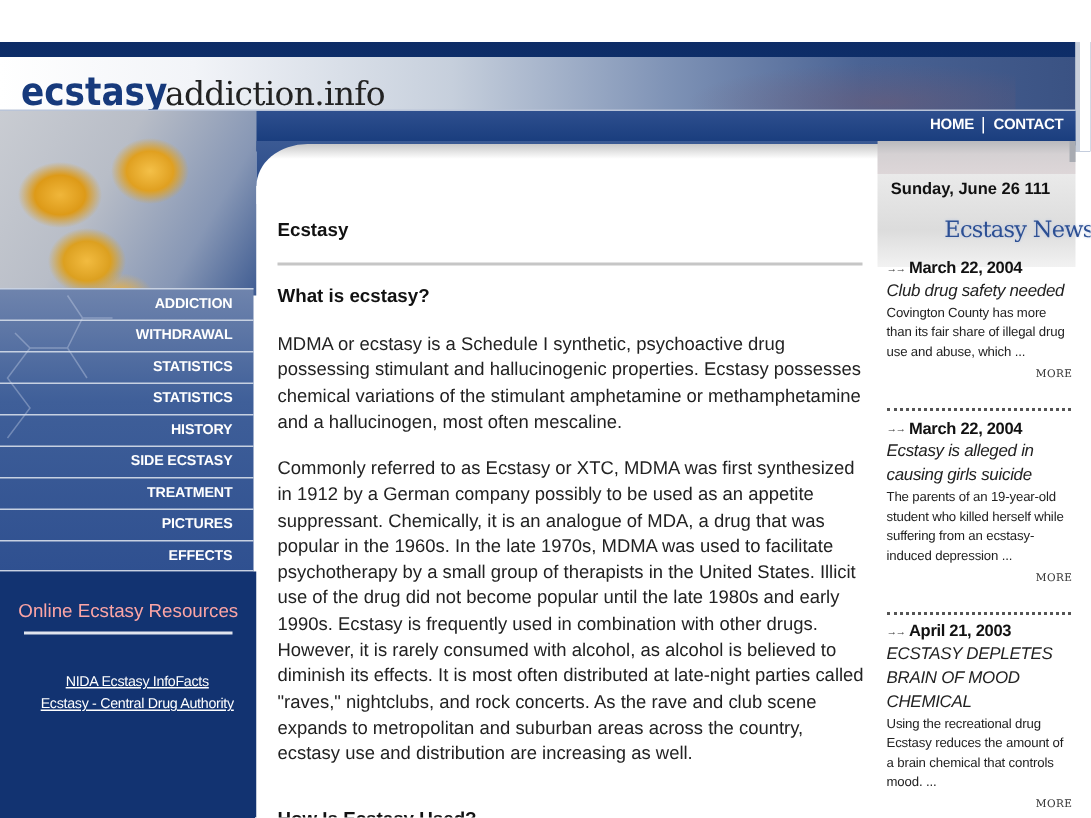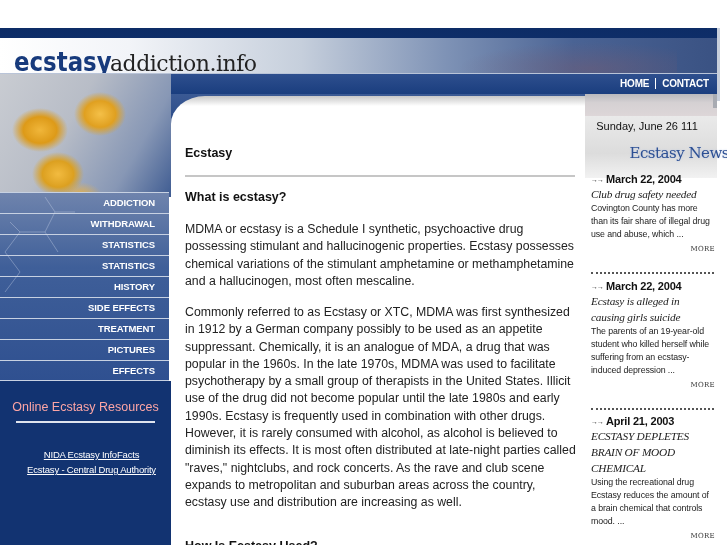--- a/index.html
+++ b/index.html
@@ -108,31 +108,31 @@
     position: absolute; left: 585px; top: 94px; width: 132px; height: 22px;
     background: linear-gradient(180deg, #b9b9bd 0%, #d5d1d3 40%, #ddd6d8 100%);
   }
   .right-top-edge { position: absolute; left: 713px; top: 94px; width: 4px; height: 14px; background: #a8abb2; }
   .right-date-box {
     position: absolute; left: 585px; top: 116px; width: 132px; height: 62px;
     background: linear-gradient(180deg, #eaeaea 0%, #dcdcdc 60%, #f2f2f2 100%);
   }
   .date-text {
     position: absolute; left: 0; top: 4px; width: 124px; text-align: center;
-    font-size: 11px; font-weight: normal; color: #111;
+    font-size: 11px; font-weight: bold; color: #111;
   }
   .news-title {
     position: absolute; left: 0; top: 28px; width: 144px; text-align: right;
     font-family: "DejaVu Serif", serif; font-size: 15px; color: #2c4f93;
     text-shadow: 0 0 2px #b9c6e2; letter-spacing: -0.5px;
   }
   .news-item { position: absolute; left: 591px; width: 124px; }
   .news-date { font-size: 11px; font-weight: bold; color: #111; white-space: nowrap; letter-spacing: -0.2px; }
   .news-date .arrows { font-size: 7px; color: #333; margin-right: 3px; letter-spacing: -1px; vertical-align: 1px; }
-  .news-headline { font-size: 11.3px; font-style: italic; color: #222; line-height: 16px; margin-top: 1px; letter-spacing: -0.2px; font-family: Liberation Serif, serif; }
+  .news-headline { font-size: 11.3px; font-style: italic; color: #222; line-height: 16px; margin-top: 1px; letter-spacing: -0.2px; }
   .news-body { font-size: 8.8px; color: #222; line-height: 13px; letter-spacing: -0.1px; }
   .news-more {
     display: block; text-align: right; font-family: "DejaVu Serif", serif; font-size: 7px; color: #333;
     margin-top: 4px; text-decoration: none; letter-spacing: 0.3px;
   }
   .news-divider {
     position: absolute; left: 591px; width: 123px; height: 0; border-top: 2px dotted #555;
   }
 </style>
 </head>
@@ -157,21 +157,21 @@
 <div class="left-photo"></div>
 <nav class="left-nav">
   <svg style="position:absolute;left:0;top:0;width:100px;height:150px;opacity:0.35" viewBox="0 0 100 150">
     <path d="M45 5 L55 20 L75 20 M55 20 L45 40 L58 60 M45 40 L20 40 L5 60 L20 80 L5 100 M20 40 L10 30" stroke="#d6def0" stroke-width="1" fill="none"></path>
   </svg>
   <a class="nav-item">ADDICTION</a>
   <a class="nav-item">WITHDRAWAL</a>
   <a class="nav-item">STATISTICS</a>
   <a class="nav-item">STATISTICS</a>
   <a class="nav-item">HISTORY</a>
-  <a class="nav-item">SIDE EFFECTS</a>
+  <a class="nav-item">SIDE ECSTASY</a>
   <a class="nav-item">TREATMENT</a>
   <a class="nav-item">PICTURES</a>
   <a class="nav-item">EFFECTS</a>
 </nav>
 <div class="left-resources">
   <div class="res-title">Online Ecstasy Resources</div>
   <div class="res-rule"></div>
   <div class="res-links">
     <a>NIDA Ecstasy InfoFacts</a>
     <a>Ecstasy - Central Drug Authority</a>

